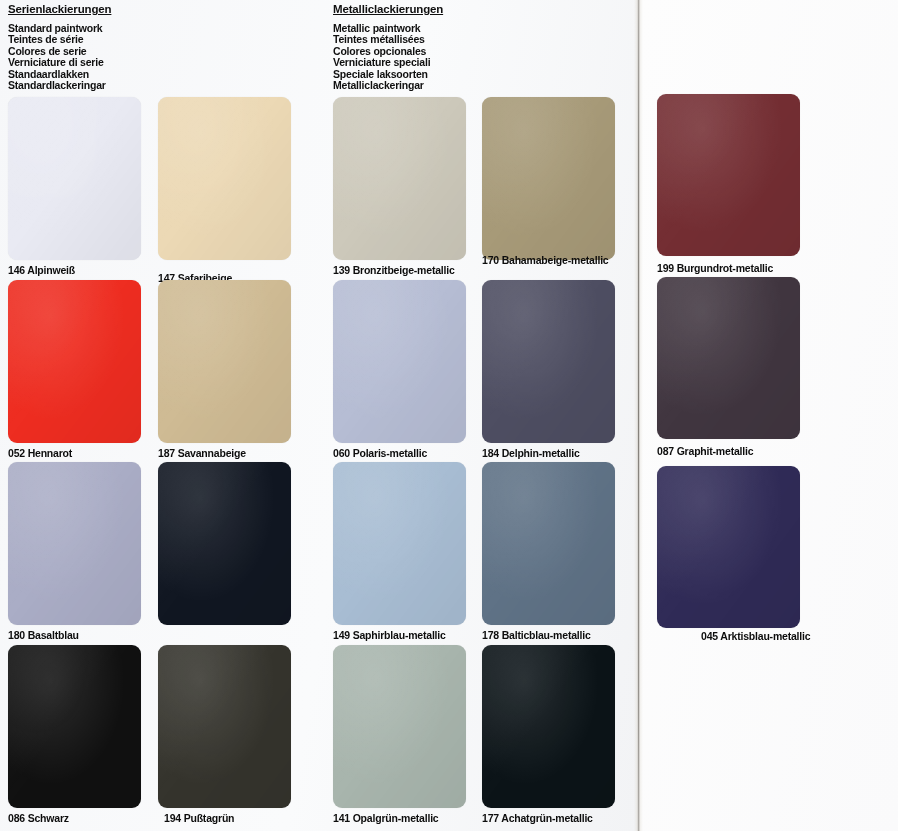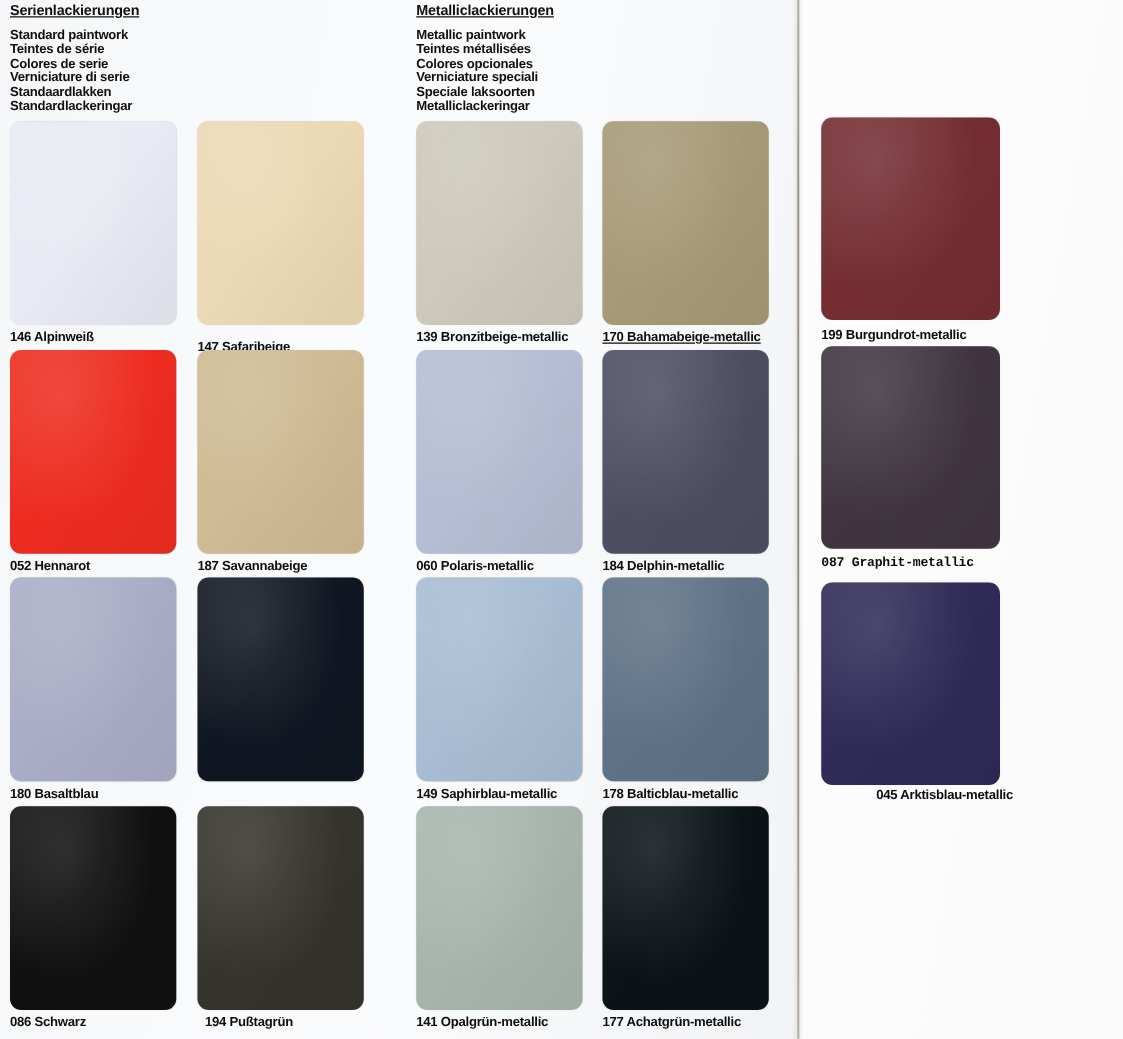--- a/index.html
+++ b/index.html
@@ -147,21 +147,21 @@
         <div class="sheen"></div>
       </div>
       <div class="swatch-label" style="left: 164px; top: 812px;">194 Pußtagrün</div>
       <div class="swatch" style="left: 333px; top: 97px; width: 133px; height: 163px; background: rgb(205, 201, 187);">
         <div class="sheen"></div>
       </div>
       <div class="swatch-label" style="left: 333px; top: 264px;">139 Bronzitbeige-metallic</div>
       <div class="swatch" style="left: 482px; top: 97px; width: 133px; height: 163px; background: rgb(167, 154, 120);">
         <div class="sheen"></div>
       </div>
-      <div class="swatch-label" style="left: 482px; top: 264px; text-decoration: underline;">170 Bahamabeige-metallic</div>
+      <div class="swatch-label" style="left: 482px; top: 254px;">170 Bahamabeige-metallic</div>
       <div class="swatch" style="left: 333px; top: 280px; width: 133px; height: 163px; background: rgb(182, 189, 212);">
         <div class="sheen"></div>
       </div>
       <div class="swatch-label" style="left: 333px; top: 447px;">060 Polaris-metallic</div>
       <div class="swatch" style="left: 482px; top: 280px; width: 133px; height: 163px; background: rgb(78, 78, 98);">
         <div class="sheen"></div>
       </div>
       <div class="swatch-label" style="left: 482px; top: 447px;">184 Delphin-metallic</div>
       <div class="swatch" style="left: 333px; top: 462px; width: 133px; height: 163px; background: rgb(168, 189, 211);">
         <div class="sheen"></div>
@@ -179,21 +179,21 @@
         <div class="sheen"></div>
       </div>
       <div class="swatch-label" style="left: 482px; top: 812px; text-align: center;">177 Achatgrün-metallic</div>
       <div class="swatch" style="left: 657px; top: 94px; width: 143px; height: 162px; background: rgb(116, 46, 51);">
         <div class="sheen"></div>
       </div>
       <div class="swatch-label" style="left: 657px; top: 262px;">199 Burgundrot-metallic</div>
       <div class="swatch" style="left: 657px; top: 277px; width: 143px; height: 162px; background: rgb(65, 54, 64);">
         <div class="sheen"></div>
       </div>
-      <div class="swatch-label" style="left: 657px; top: 445px; font-family: Liberation Mono, monospace;">087 Graphit-metallic</div>
+      <div class="swatch-label" style="left: 657px; top: 445px;">087 Graphit-metallic</div>
       <div class="swatch" style="left: 657px; top: 466px; width: 143px; height: 162px; background: rgb(48, 43, 87);">
         <div class="sheen"></div>
       </div>
       <div class="swatch-label" style="left: 657px; top: 630px; margin-left: 44px;">045 Arktisblau-metallic</div>
     </div>
 
   <div id="gutter"></div>
 </div>
 
 </body></html>

